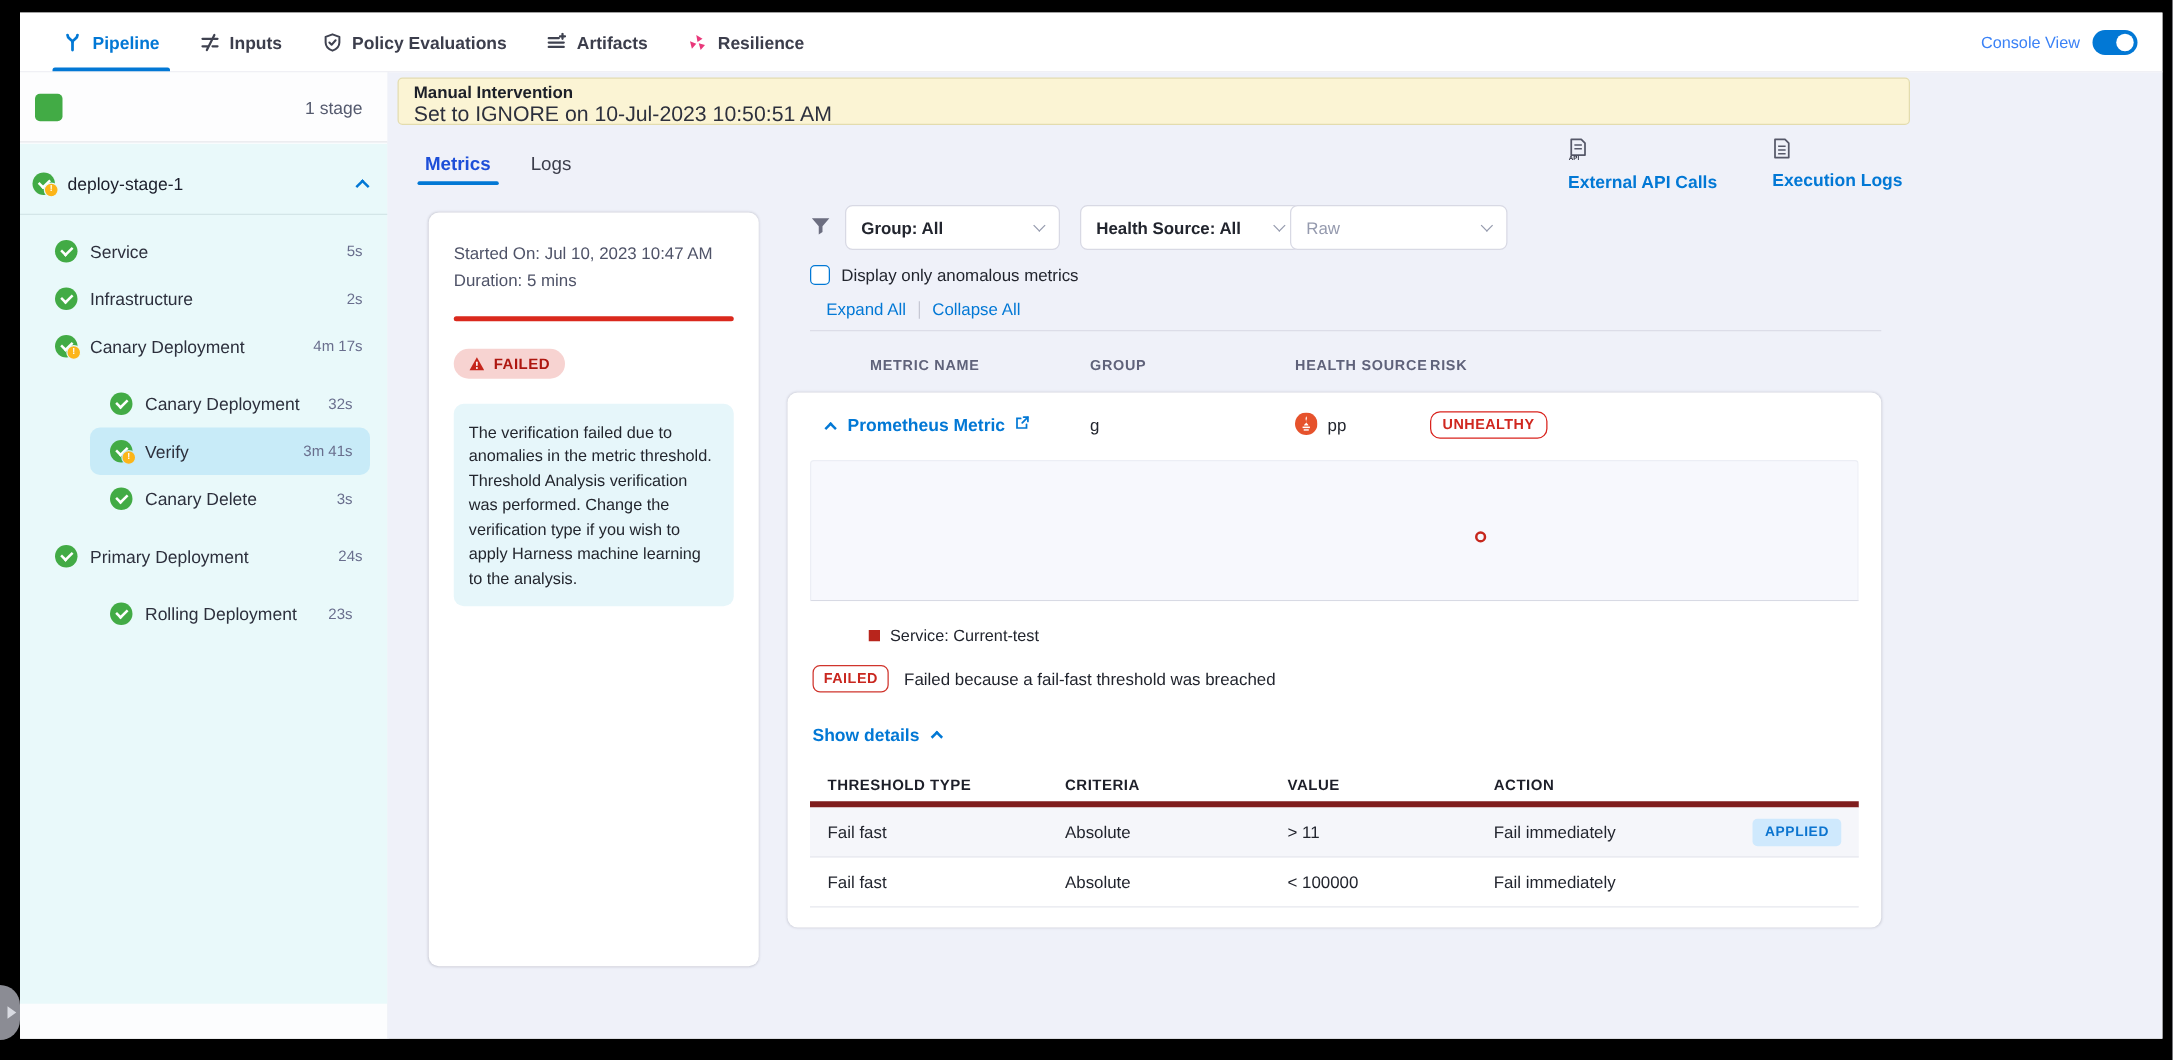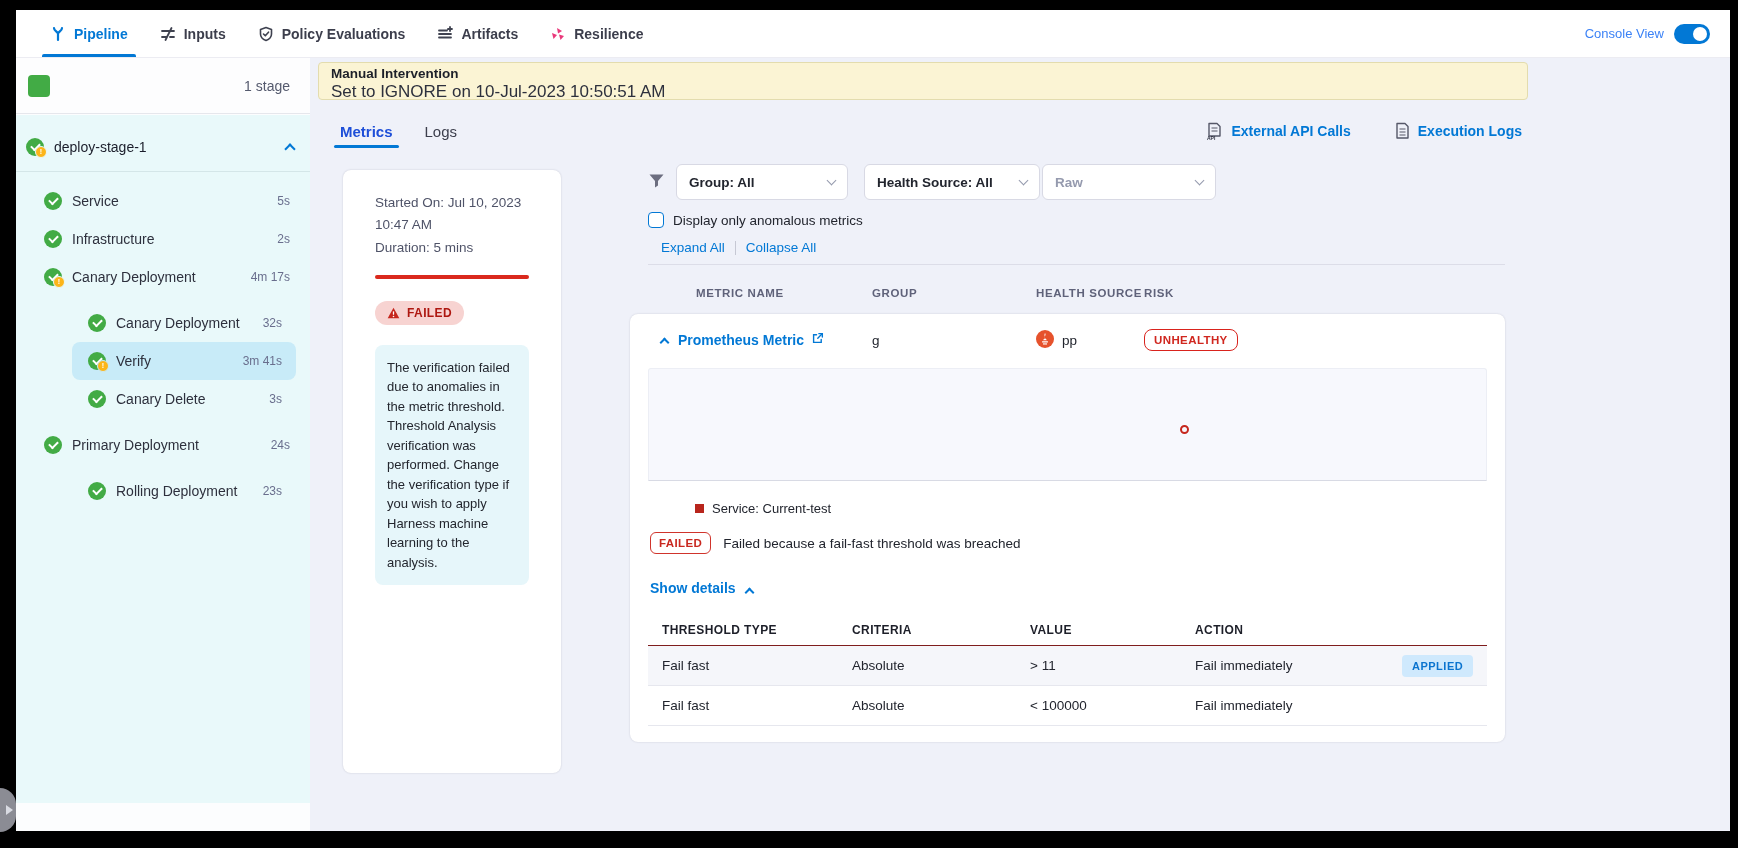--- a/index.html
+++ b/index.html
@@ -53,38 +53,38 @@
   
   .main{position:absolute;left:294px;top:48px;right:0;bottom:0;background:var(--main-bg);}
   .banner{position:absolute;left:8px;top:4px;width:1210px;height:38px;background:var(--banner-bg);border:1px solid #e3dcae;border-radius:4px;padding:3px 12px;}
   .banner-title{font-size:13.5px;font-weight:bold;color:#1d2029;}
   .banner-sub{font-size:17px;color:#2d303d;margin-top:1px;}
   .tabsrow{position:absolute;left:28px;top:52px;width:1184px;height:42px;display:flex;align-items:center;}
   .tab2{font-size:15px;color:#3c3e4c;margin-right:28px;cursor:pointer;position:relative;padding:10px 2px;}
   .tab2.active{font-weight:bold;color:#1d4ed8;}
   .tab2.active::after{content:"";position:absolute;left:-4px;right:-4px;bottom:2px;height:3px;background:var(--accent-blue);border-radius:2px;}
   .right-links{margin-left:auto;display:flex;align-items:center;gap:44px;}
-  .hlink{display:flex;align-items:center;gap:8px;font-size:14px;font-weight:bold;color:var(--accent-blue);cursor:pointer;text-decoration:none;}
+  .hlink{display:flex;align-items:flex-start;gap:8px;font-size:14px;font-weight:bold;color:var(--accent-blue);cursor:pointer;text-decoration:none;flex-direction:column;}
 
   
-  .console-card{position:absolute;left:33px;top:112px;width:218px;bottom:58px;background:#fff;border-radius:8px;box-shadow:0 0 2px rgba(40,41,61,.2);padding:22px 32px;}
+  .console-card{position:absolute;left:33px;top:112px;width:264px;bottom:58px;background:#fff;border-radius:8px;box-shadow:0 0 2px rgba(40,41,61,.2);padding:22px 20px;}
   .meta-line{font-size:13.5px;color:#4f5368;line-height:1.65;}
   .redbar{height:4px;background:var(--error-red);border-radius:2px;margin:16px 0 22px;}
   .failed-chip{display:inline-flex;align-items:center;gap:7px;background:var(--failed-chip-bg);color:#ae1710;font-size:12px;font-weight:bold;letter-spacing:.4px;border-radius:12px;padding:5px 12px;}
   .info-box{margin-top:20px;background:var(--info-box-bg);border-radius:8px;padding:13px 12px;font-size:13px;color:#23262e;line-height:1.5;}
 
   
   .metrics-panel{position:absolute;left:320px;top:102px;width:875px;}
   .filter-row{position:absolute;left:0;top:4px;right:0;height:36px;}
   .funnel{position:absolute;left:18px;top:9px;}
   .dd{position:absolute;top:0;height:36px;background:#fff;border:1px solid #d8d9e4;border-radius:6px;display:flex;align-items:center;padding:0 12px;font-size:13.5px;font-weight:600;color:#22252e;cursor:pointer;}
   .dd .chev-down{margin-left:auto;width:7px;height:7px;border-right:1.8px solid #949aad;border-bottom:1.8px solid #949aad;transform:rotate(45deg);margin-top:-3px;}
   .dd.dd1{left:46px;width:172px;}
   .dd.dd2{left:234px;width:176px;}
-  .dd.dd3{left:412px;width:174px;font-weight:700;color:#959aae;}
+  .dd.dd3{left:402px;width:174px;font-weight:400;color:#959aae;}
   .cb-row{position:absolute;left:18px;top:52px;display:flex;align-items:center;gap:9px;font-size:13.5px;color:#22252e;cursor:pointer;}
   .cb{width:16px;height:16px;border:1.6px solid var(--accent-blue);border-radius:4px;background:#fff;}
   .expand-row{position:absolute;left:31px;top:80px;display:flex;align-items:center;gap:10px;font-size:13.5px;}
   .expand-row a{color:var(--accent-blue);cursor:pointer;text-decoration:none;}
   .vsep{width:1px;height:14px;background:#c6c8d4;}
   .mphr{position:absolute;left:18px;right:0;top:104px;height:1px;background:#dcdde8;}
 
   .mgrid{display:grid;grid-template-columns:28px 194px 164px 108px auto;align-items:center;padding-left:20px;}
   .mt-head{position:absolute;left:0;right:0;top:116px;height:34px;font-size:11.5px;font-weight:600;color:#5f627a;letter-spacing:.6px;}
   .mt-head .h1{text-indent:18px;}
@@ -94,24 +94,24 @@
   .chev-up.small{width:7px;height:7px;margin:4px 0 0 0;}
   .metric-name{display:flex;align-items:center;gap:7px;font-size:14px;font-weight:600;color:var(--accent-blue);cursor:pointer;text-decoration:none;}
   .health-cell{display:flex;align-items:center;gap:8px;}
   .risk-badge{justify-self:start;border:1.5px solid #d9231d;color:#d0271f;background:#fff;font-size:11.5px;font-weight:bold;letter-spacing:.4px;border-radius:8px;padding:4px 9px;}
   .chart{position:relative;margin:2px 18px 0;height:113px;background:#f7f8fd;border:1px solid #eceef5;border-bottom:1px solid #d8dae4;border-radius:3px 3px 0 0;}
   .data-point{position:absolute;left:63.5%;top:50%;width:9px;height:9px;border:2px solid #c6271d;border-radius:50%;}
   .legend{display:flex;align-items:center;gap:8px;margin:20px 0 0 20px;font-size:13px;color:#22252e;padding-left:45px;}
   .legend .sq{width:9px;height:9px;background:#b8251c;}
   .fail-line{display:flex;align-items:center;gap:12px;margin:16px 0 0 20px;font-size:13.5px;color:#22252e;}
   .fail-outline{border:1.5px solid #d0342c;color:#c9271f;font-size:11.5px;font-weight:bold;letter-spacing:.4px;border-radius:6px;padding:4px 8px;background:#fff;}
-  .show-details{display:flex;align-items:flex-end;gap:8px;margin:26px 0 0 20px;font-size:14px;font-weight:600;color:var(--accent-blue);cursor:pointer;}
+  .show-details{display:flex;align-items:center;gap:8px;margin:26px 0 0 20px;font-size:14px;font-weight:600;color:var(--accent-blue);cursor:pointer;}
   .th-table{margin:18px 18px 0;}
   .tgrid{display:grid;grid-template-columns:190px 178px 165px 207px auto;align-items:center;padding-left:14px;}
-  .th-head{height:32px;font-size:12px;font-weight:bold;color:#1d1f29;letter-spacing:.4px;border-bottom:1px solid #7f1d1d;}
+  .th-head{height:32px;font-size:12px;font-weight:bold;color:#1d1f29;letter-spacing:.4px;border-bottom:5px solid #7f1d1d;}
   .th-row{height:40px;font-size:13.5px;color:#22252e;border-bottom:1px solid #e6e7ee;}
   .th-row.alt{background:#f5f6fa;}
   .applied-badge{justify-self:start;background:var(--applied-badge-bg);color:#0b74cf;font-size:11px;font-weight:bold;letter-spacing:.5px;border-radius:4px;padding:5px 10px;}
 
   .doc-icon{display:flex;}
   .warn-tri{display:flex;}
 </style>
 </head>
 <body>
 

